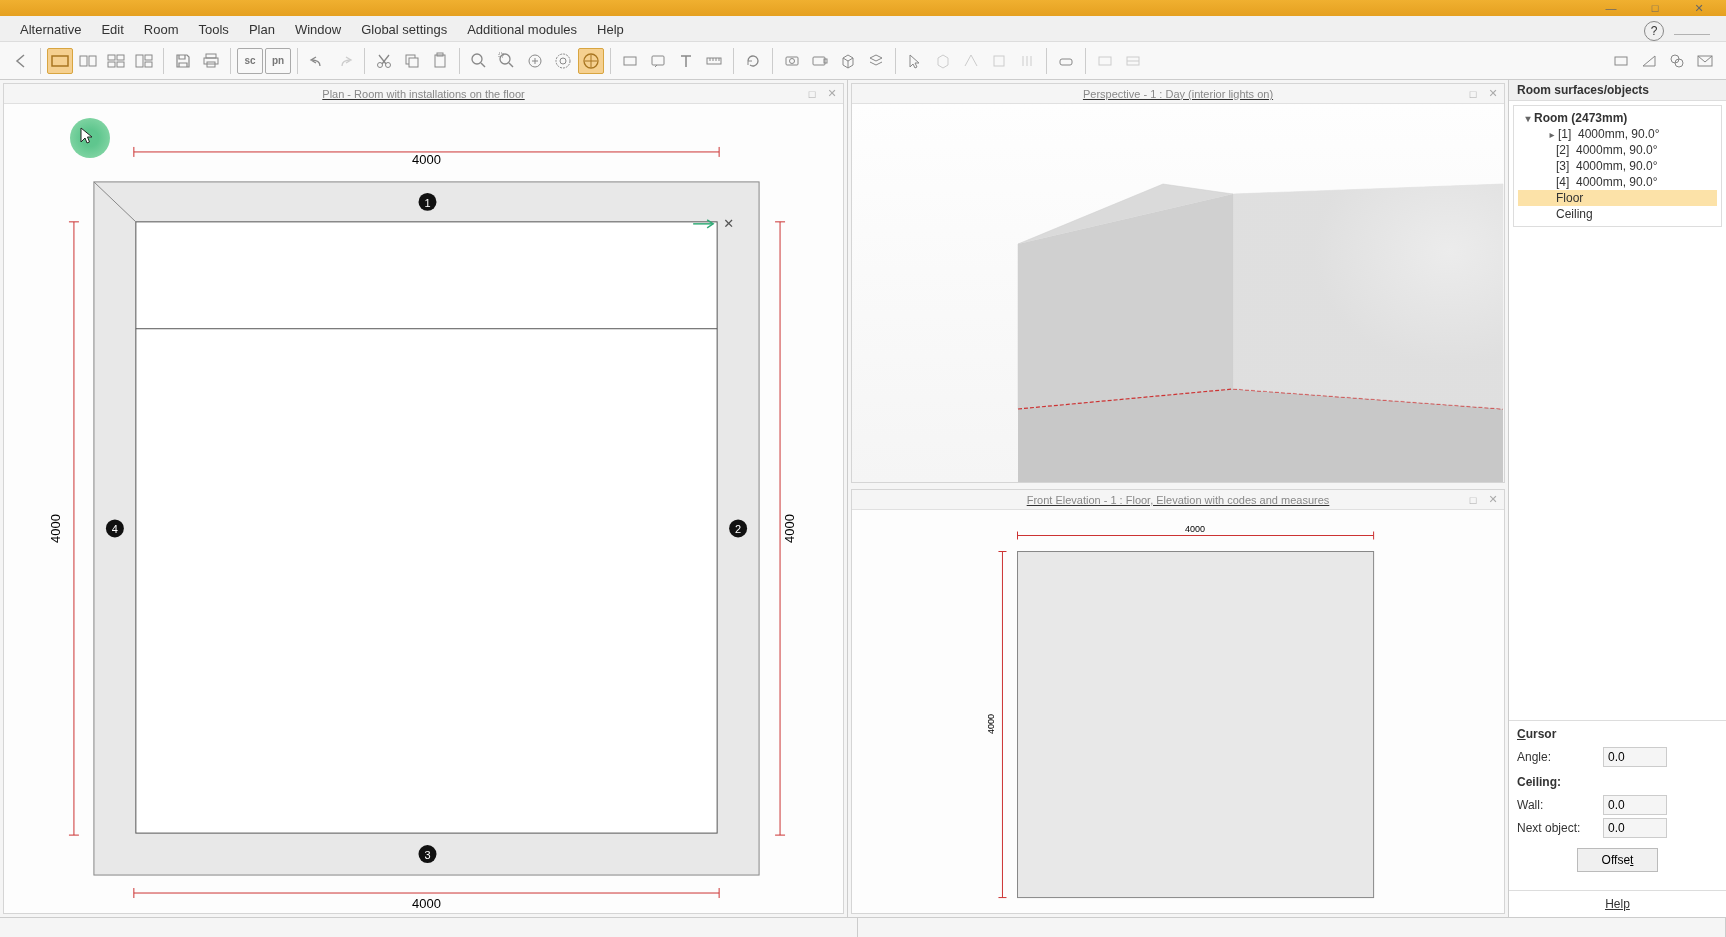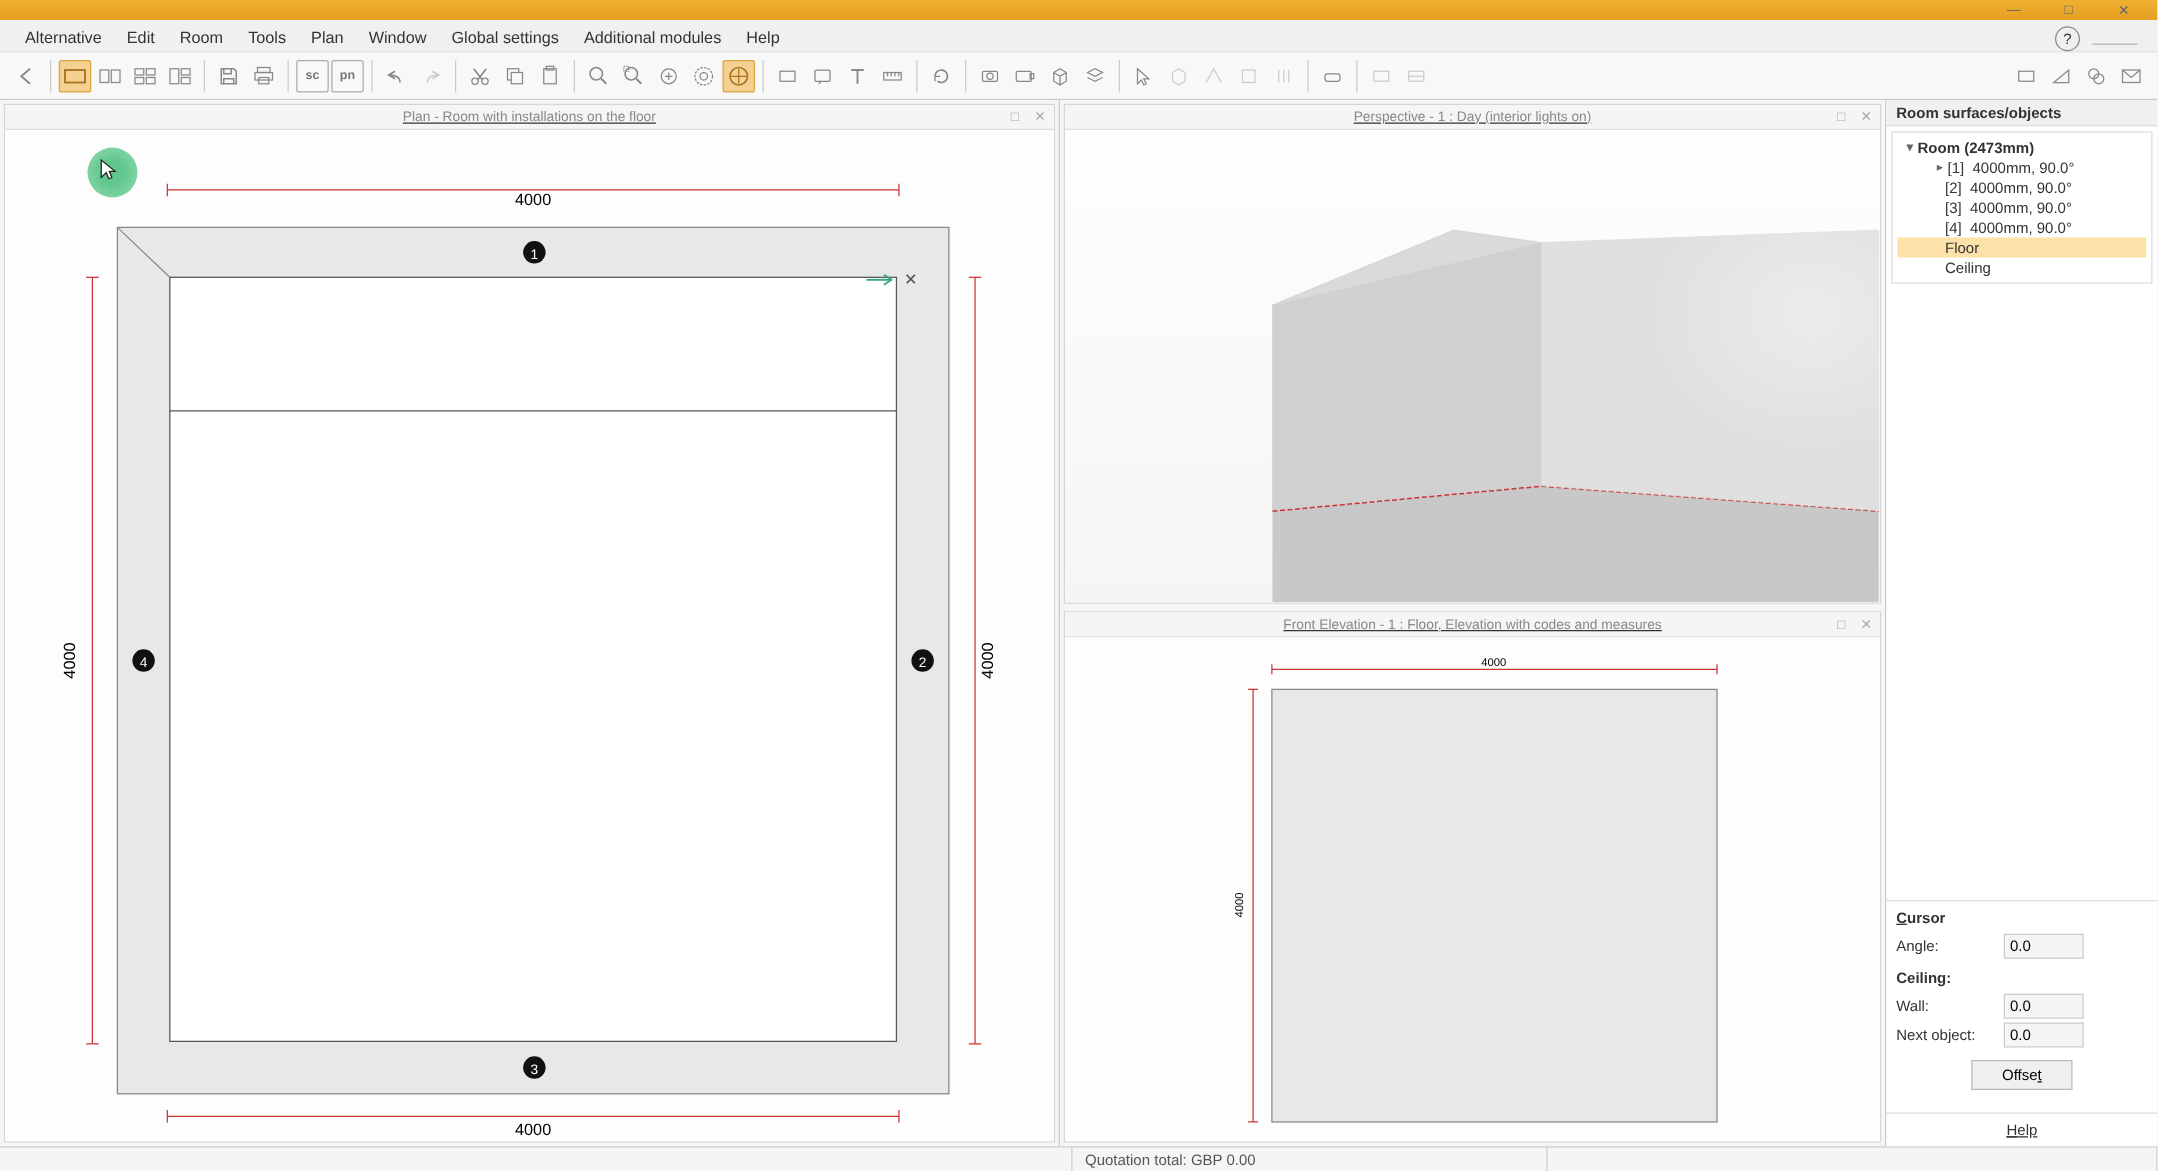--- a/index.html
+++ b/index.html
@@ -498,15 +498,14 @@
         <input type="text" value="0.0" style="">
       </div>
       <button class="offset-btn"><span>Offse</span><u>t</u></button>
     </div>
     <div class="help-link"><u>H</u>elp</div>
   </div>
 </div>
 
 <div class="status-bar">
   <div class="status-cell" style="width:858px;border-right:1px solid #ccc;"></div>
-  <div class="status-cell" style="flex:0 0 380px;">Quotation total: GBP 0.00</div>
   <div class="status-cell" style="flex:1;"></div>
 </div>
 
 </body></html>

